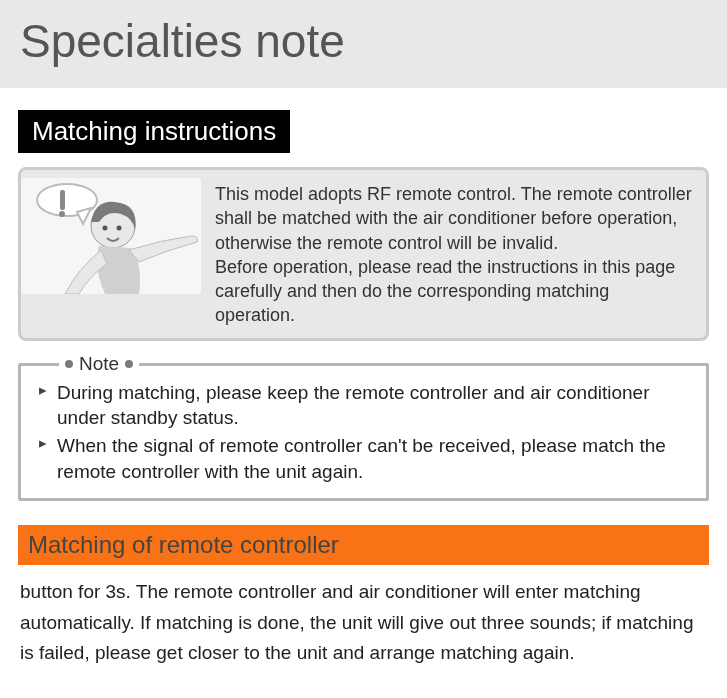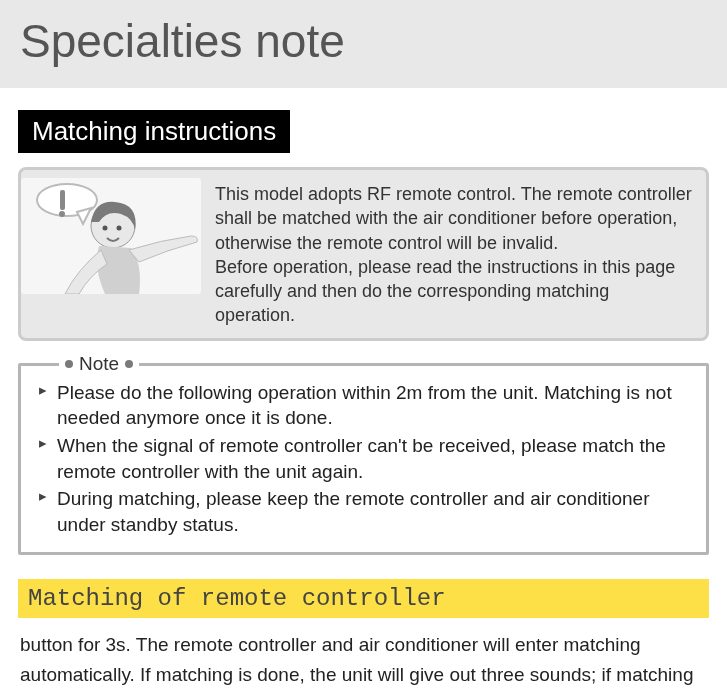--- a/index.html
+++ b/index.html
@@ -91,27 +91,26 @@
   .note-list li::before {
     content: "▸";
     position: absolute;
     left: 0;
     top: 0;
     font-size: 15px;
     color: #444;
   }
   
   .sub-section-title {
-    background: #fde047;
+    background: #f97316;
     font-size: 24px;
     font-weight: 400;
     color: #444;
     padding: 6px 10px;
     margin-top: 24px;
-    font-family: Liberation Mono, monospace;
   }
   
   .body-paragraph {
     margin-top: 12px;
     font-size: 19px;
     line-height: 1.6;
     color: #222;
     padding: 0 2px;
   }
   
@@ -165,23 +164,22 @@
       <span>This model adopts RF remote control. The remote controller shall be matched with the air conditioner before operation, otherwise the remote control will be invalid.</span><br>
       <span>Before operation, please read the instructions in this page carefully and then do the corresponding matching operation.</span>
     </div>
   </div>
 
   <div class="note-box">
     <div class="note-label">
       <span>Note</span>
     </div>
     <ul class="note-list">
-      <li>Please do the following operation within 2m from the unit. Matching is not needed anymore once it is done.</li>
+      <li>During matching, please keep the remote controller and air conditioner under standby status.</li>
       <li>When the signal of remote controller can't be received, please match the remote controller with the unit again.</li>
-      <li>During matching, please keep the remote controller and air conditioner under standby status.</li>
     </ul>
   </div>
 
   <div class="sub-section-title">Matching of remote controller</div>
 
   <p class="body-paragraph">
     <span>button for 3s. The remote controller and air conditioner will enter matching automatically. If matching is done, the unit will give out three sounds; if matching is failed, please get closer to the unit and arrange matching again.</span>
   </p>
 
 </div>

